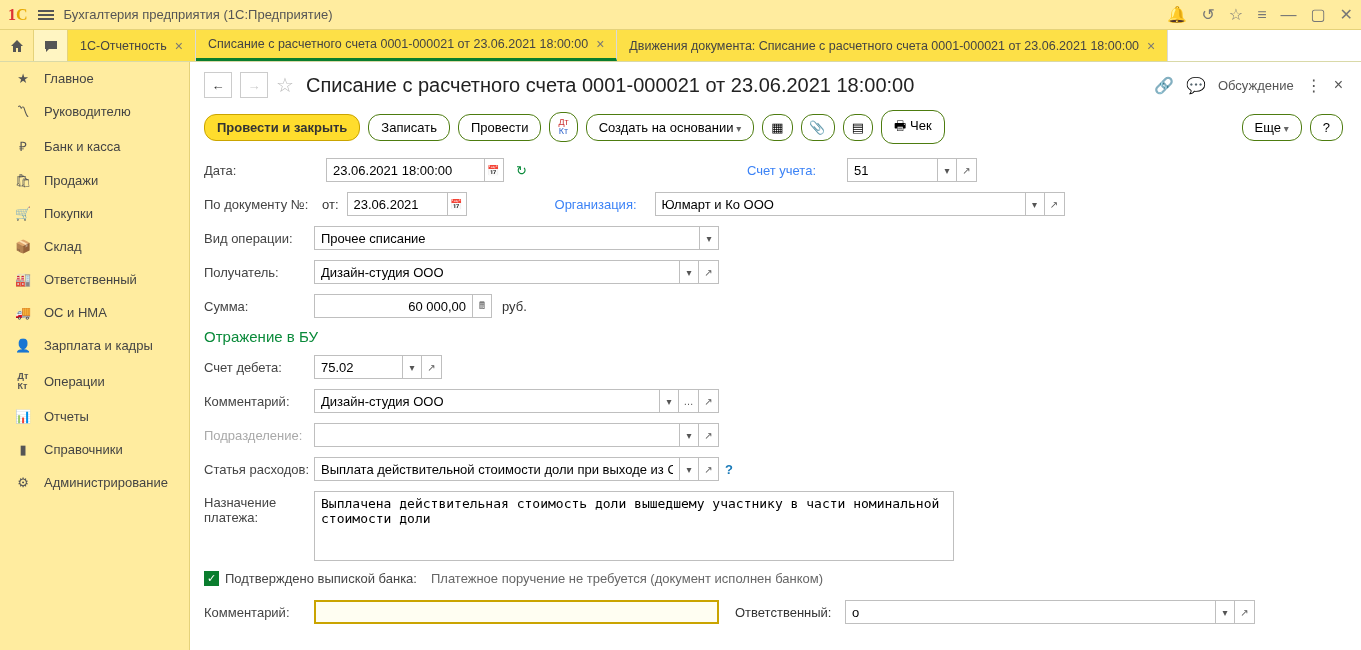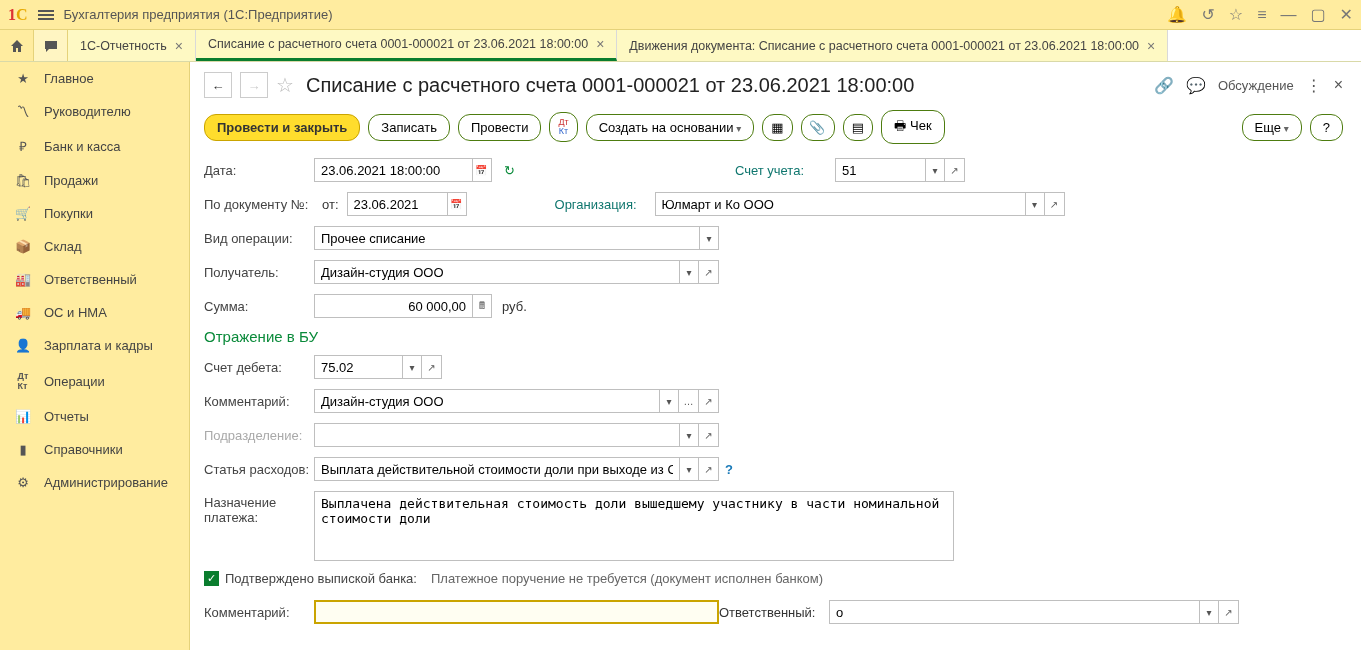--- a/index.html
+++ b/index.html
@@ -12,21 +12,21 @@
   .hamb div{width:16px;height:2px;background:#555;margin:2px 0;}
   .app-title{color:#555;}
   .titlebar-right{margin-left:auto; display:flex; gap:14px; align-items:center; color:#777;}
   .titlebar-right span{cursor:pointer; font-size:16px;}
   
   .tabrow{ height:32px; display:flex; align-items:stretch; border-bottom:1px solid #d9d9a8;}
   .tabrow .fixed-tabs{display:flex;}
   .fixed-tab{width:34px; display:flex;align-items:center;justify-content:center; background:#ffec9f; border-right:1px solid #e5d27a; cursor:pointer;}
   .fixed-tab.home svg{fill:#555;}
   .fixed-tab.speech{background:#fff5c2;}
-  .doc-tab{display:flex;align-items:center;padding:0 12px; background:#fef9c3; border-right:1px solid #d9d9d9; cursor:pointer; gap:8px; color:#444; font-size:12.5px;}
+  .doc-tab{display:flex;align-items:center;padding:0 12px; background:#fde047; border-right:1px solid #d9d9d9; cursor:pointer; gap:8px; color:#444; font-size:12.5px;}
   .doc-tab.active{border-bottom:3px solid #0a7d2e; padding-bottom:0;}
   .doc-tab .close{color:#777; font-size:14px;}
   
   .main{display:flex; height:588px;}
   .sidebar{width:190px; background:#ffec9f; border-right:1px solid #e5d27a;}
   .side-item{display:flex; align-items:center; gap:12px; padding:9px 14px; color:#444; cursor:pointer;}
   .side-item .ico{width:18px; display:flex; justify-content:center; color:#555;}
   
   .content{flex:1; padding:10px 18px 10px 14px; overflow:auto;}
   .doc-header{display:flex; align-items:center; gap:8px;}
@@ -38,21 +38,21 @@
   .toolbar{display:flex; gap:8px; margin-top:12px; align-items:center;}
   .btn{border:1px solid #4d7c0f; background:#fff; padding:5px 12px; font-size:13px; cursor:pointer; border-radius:12px;}
   .btn.primary{background:#ffdd2d; border-color:#caa400; color:#333; font-weight:bold;}
   .btn.icon-only{padding:5px 8px;}
   .btn.dropdown::after{content:" ▾"; color:#666; font-size:10px;}
   .toolbar .spacer{flex:1;}
   .form-grid{margin-top:14px;}
   .row{display:flex; align-items:center; margin-bottom:10px; gap:0;}
   .row .label{width:110px; color:#444;}
   .row .label.disabled{color:#a9a9a9;}
-  .row .rlabel{width:100px; color:#0f766e; margin-left:60px;}
+  .row .rlabel{width:100px; color:#3b82f6; margin-left:60px;}
   .input{border:1px solid #bfbfbf; height:24px; padding:0 6px; font-size:13px; background:#fff;}
   .input.focus{border:1px solid #caa400; background:#fffef2; box-shadow:0 0 0 1px #caa400 inset;}
   .input.num{text-align:right;}
   .combo{display:flex;}
   .combo .input{border-right:none;}
   .combo .cbtn{width:20px;height:24px;border:1px solid #bfbfbf;background:#fff;display:flex;align-items:center;justify-content:center;font-size:10px;color:#555;cursor:pointer;}
   .combo .cbtn + .cbtn{border-left:none;}
   .section-title{color:#0a8a3a; font-size:15px; margin:6px 0 10px;}
   .textarea{border:1px solid #bfbfbf; width:640px; height:70px; padding:4px 6px; font-size:13px; resize:none;}
   .checkbox-row{display:flex; align-items:center; gap:6px; margin-top:10px; color:#444;}
@@ -193,21 +193,21 @@
       <button class="btn"><span>🖶</span> <span>Чек</span></button>
       <div class="spacer"></div>
       <button class="btn dropdown">Еще</button>
       <button class="btn">?</button>
     </div>
 
     <div class="form-grid">
       <div class="row">
         <div class="label">Дата:</div>
         <div class="combo">
-          <input class="input" style="width: 158px;" value="23.06.2021 18:00:00">
+          <input class="input" style="width: 158px; margin-left: 12px;" value="23.06.2021 18:00:00">
           <div class="cbtn">📅</div>
         </div>
         <span style="margin-left:12px;color:#0a8a3a;cursor:pointer;">↻</span>
         <div class="rlabel" style="margin-left:220px;">Счет учета:</div>
         <div class="combo">
           <input class="input" style="width: 90px;" value="51">
           <div class="cbtn">▾</div>
           <div class="cbtn">↗</div>
         </div>
       </div>
@@ -300,21 +300,21 @@
 
       <div class="checkbox-row">
         <div class="chk">✓</div>
         <span>Подтверждено выпиской банка:</span>
         <span class="hint">Платежное поручение не требуется (документ исполнен банком)</span>
       </div>
 
       <div class="row" style="margin-top:14px;">
         <div class="label">Комментарий:</div>
         <input class="input focus" style="width: 405px;" value="">
-        <div style="width:110px;margin-left:0;">Ответственный:</div>
+        <div style="width:110px;margin-left:16px;">Ответственный:</div>
         <div class="combo">
           <input class="input" style="width: 370px;" value="о">
           <div class="cbtn">▾</div>
           <div class="cbtn">↗</div>
         </div>
       </div>
     </div>
   </div>
 </div>
 

